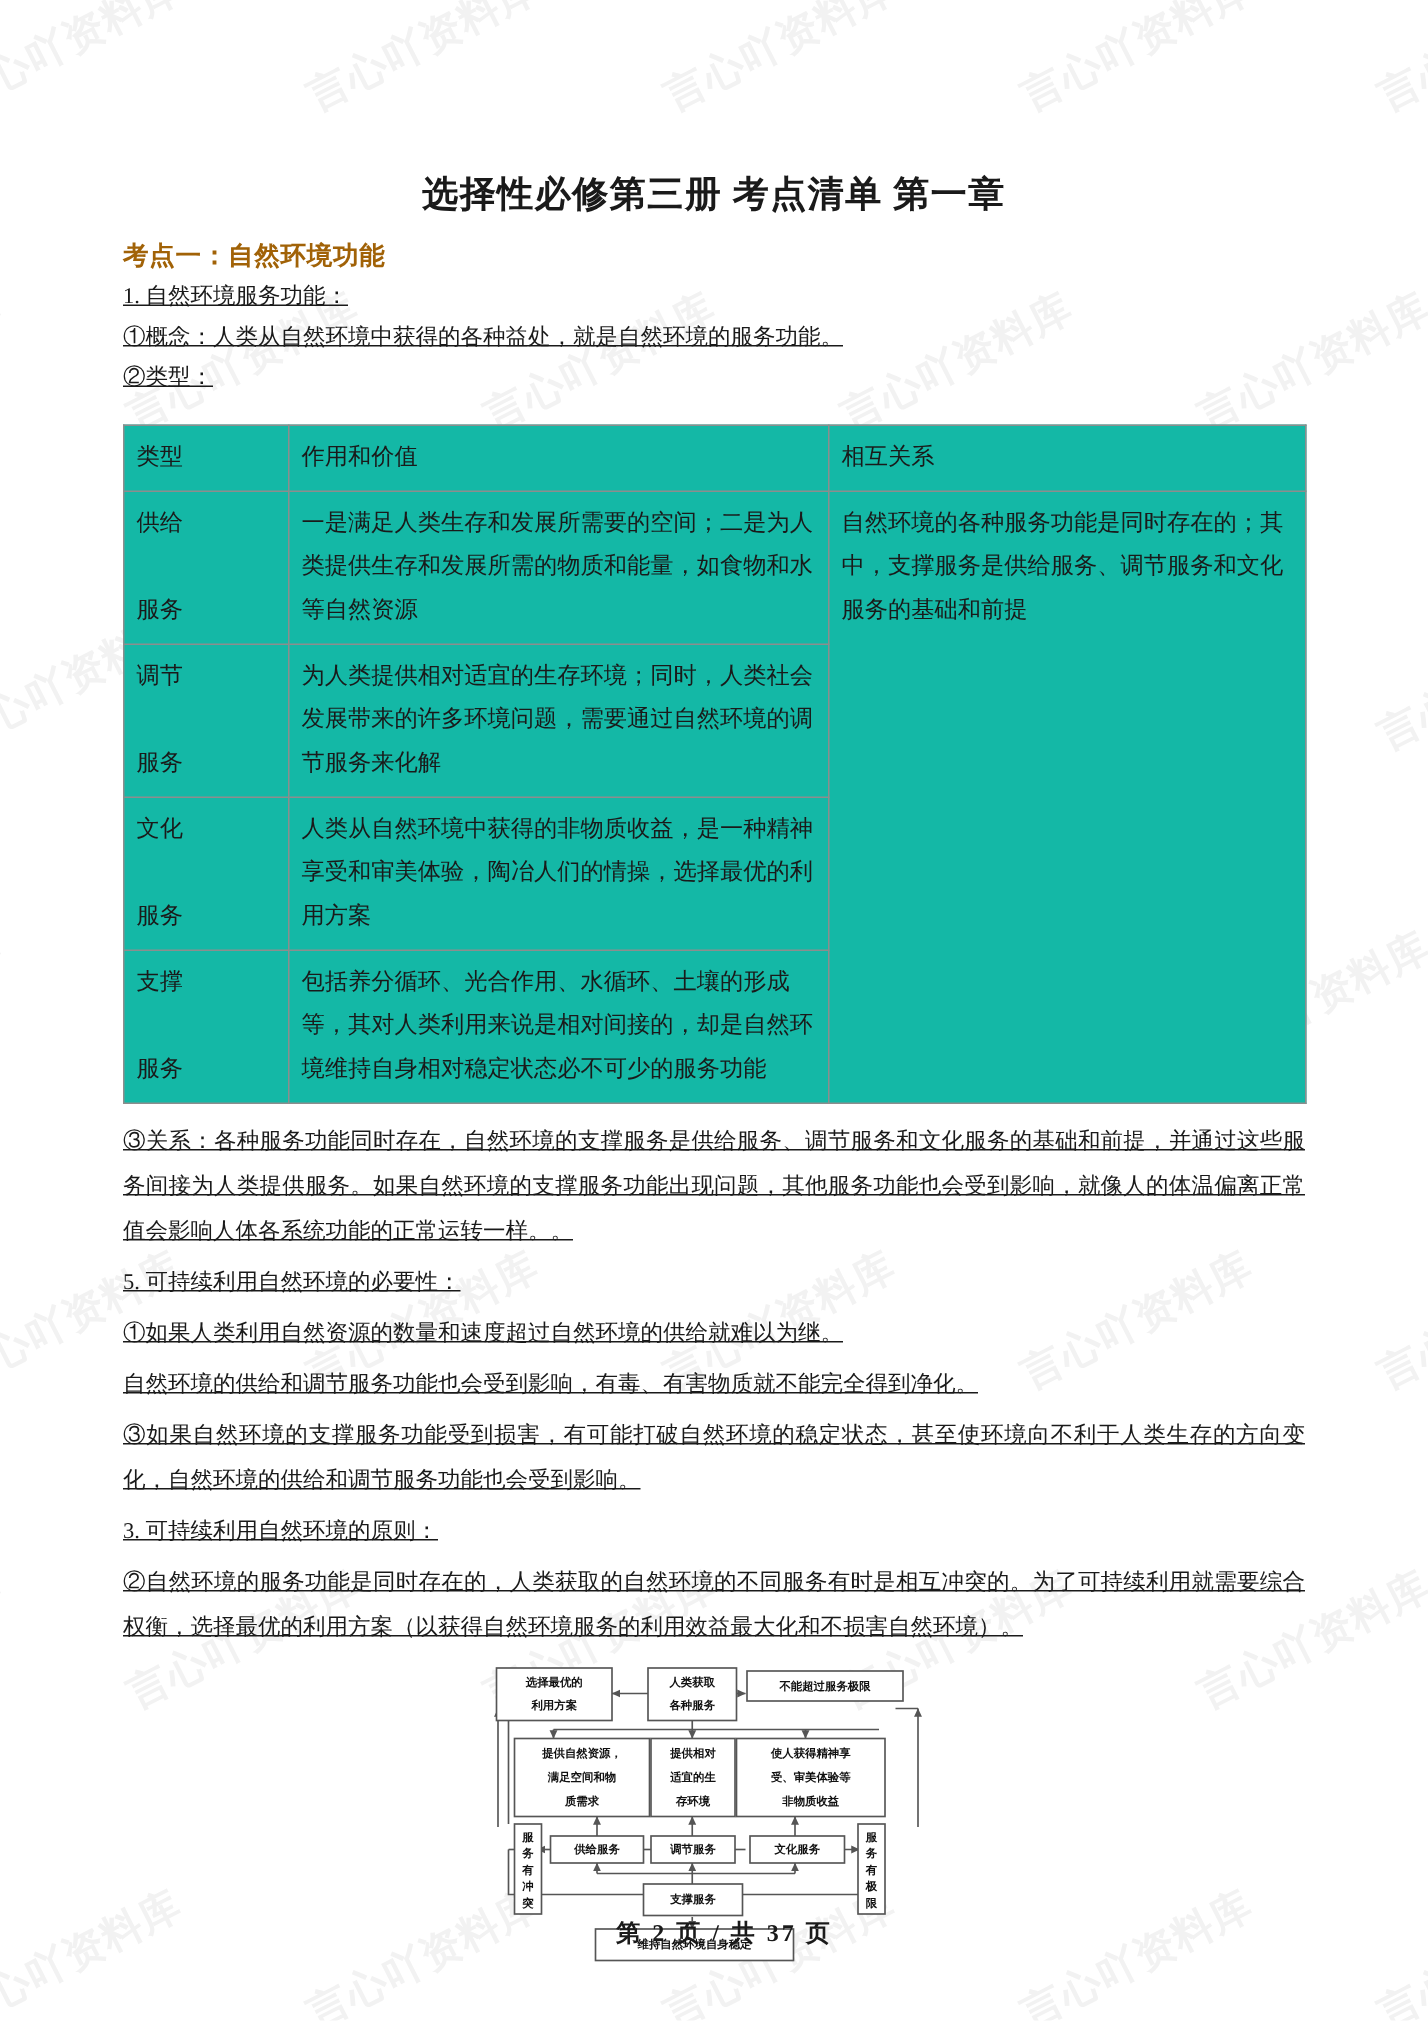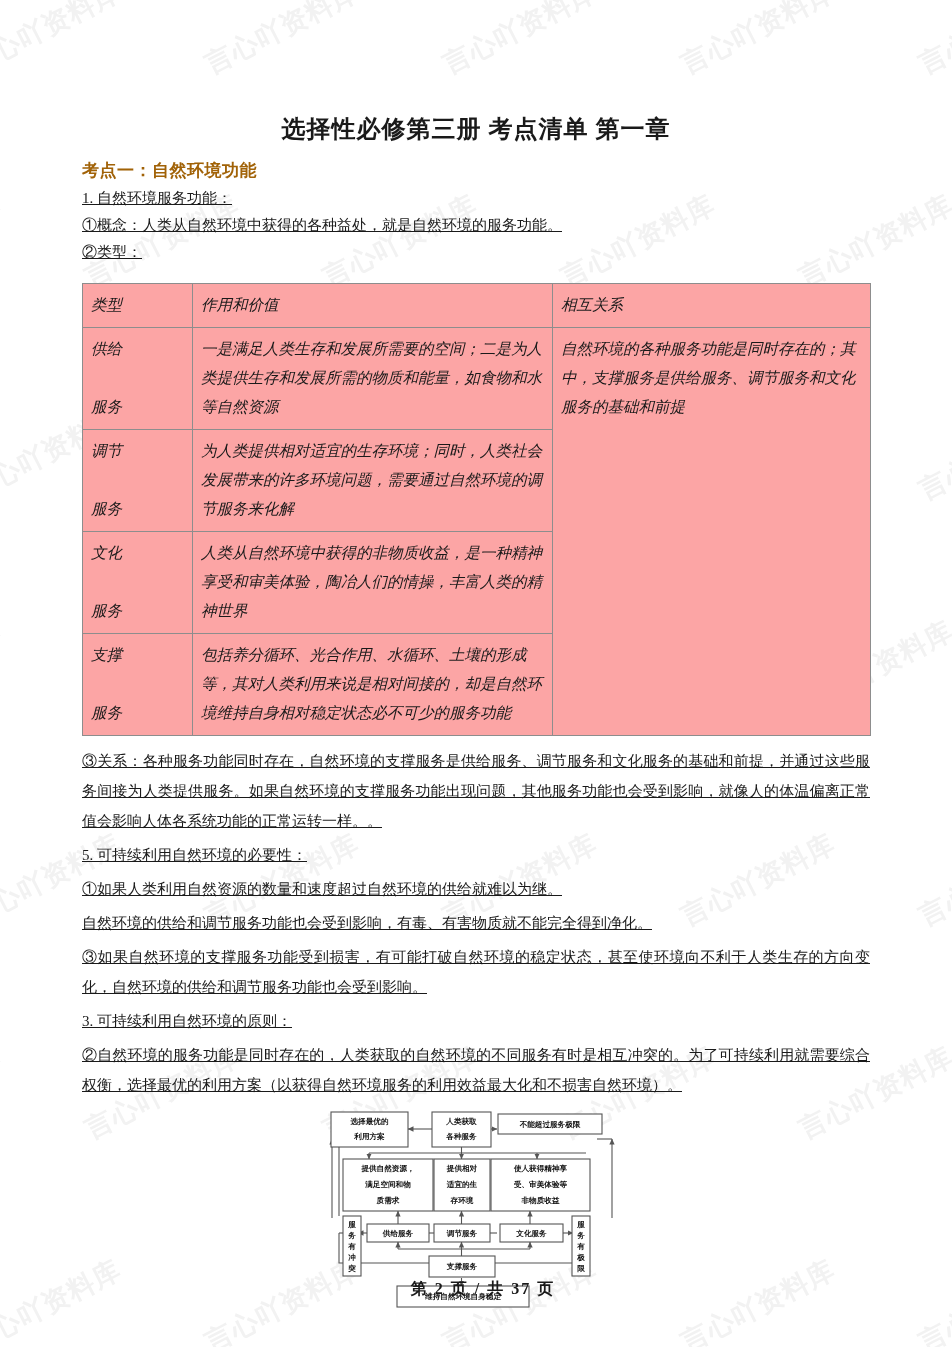--- a/index.html
+++ b/index.html
@@ -60,23 +60,22 @@
     margin:0 0 2px 0;
     text-align:justify;
     text-decoration:underline;
   }
   .para.loose{line-height:30px;margin-bottom:4px;}
   
   table#fn-table{
     border-collapse:collapse;
     width:788px;
     margin:18px 0 10px 0;
-    background:#fca5a5;
+    background:#14b8a6;
     table-layout:fixed;
-    font-style:italic;
   }
   #fn-table td,#fn-table th{
     border:1px solid #8d8d8d;
     vertical-align:top;
     padding:6px 8px 8px 8px;
     font-size:15.5px;
     line-height:29px;
     font-weight:normal;
     text-align:left;
   }
@@ -184,21 +183,21 @@
         <td class="typecell">供给<br>&nbsp;<br>服务</td>
         <td>一是满足人类生存和发展所需要的空间；二是为人类提供生存和发展所需的物质和能量，如食物和水等自然资源</td>
         <td class="relcell" rowspan="4">自然环境的各种服务功能是同时存在的；其中，支撑服务是供给服务、调节服务和文化服务的基础和前提</td>
       </tr>
       <tr>
         <td class="typecell">调节<br>&nbsp;<br>服务</td>
         <td>为人类提供相对适宜的生存环境；同时，人类社会发展带来的许多环境问题，需要通过自然环境的调节服务来化解</td>
       </tr>
       <tr>
         <td class="typecell">文化<br>&nbsp;<br>服务</td>
-        <td>人类从自然环境中获得的非物质收益，是一种精神享受和审美体验，陶冶人们的情操，丰富人类的精神世界</td>
+        <td>人类从自然环境中获得的非物质收益，是一种精神享受和审美体验，陶冶人们的情操，选择最优的利用方案</td>
       </tr>
       <tr>
         <td class="typecell">支撑<br>&nbsp;<br>服务</td>
         <td>包括养分循环、光合作用、水循环、土壤的形成等，其对人类利用来说是相对间接的，却是自然环境维持自身相对稳定状态必不可少的服务功能</td>
       </tr>
     </tbody>
   </table>
 
   <p class="para loose">③关系：各种服务功能同时存在，自然环境的支撑服务是供给服务、调节服务和文化服务的基础和前提，并通过这些服务间接为人类提供服务。如果自然环境的支撑服务功能出现问题，其他服务功能也会受到影响，就像人的体温偏离正常值会影响人体各系统功能的正常运转一样。。</p>
   <p class="para loose">5. 可持续利用自然环境的必要性：</p>

